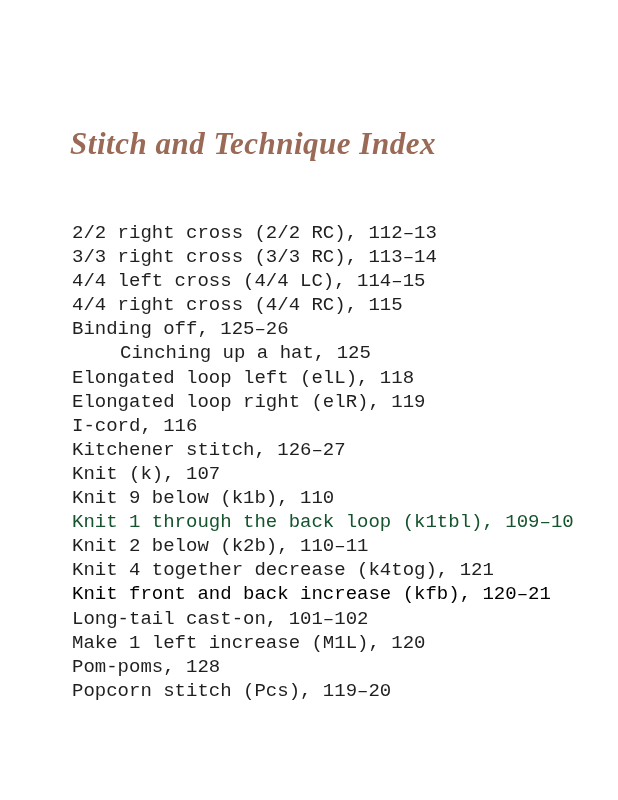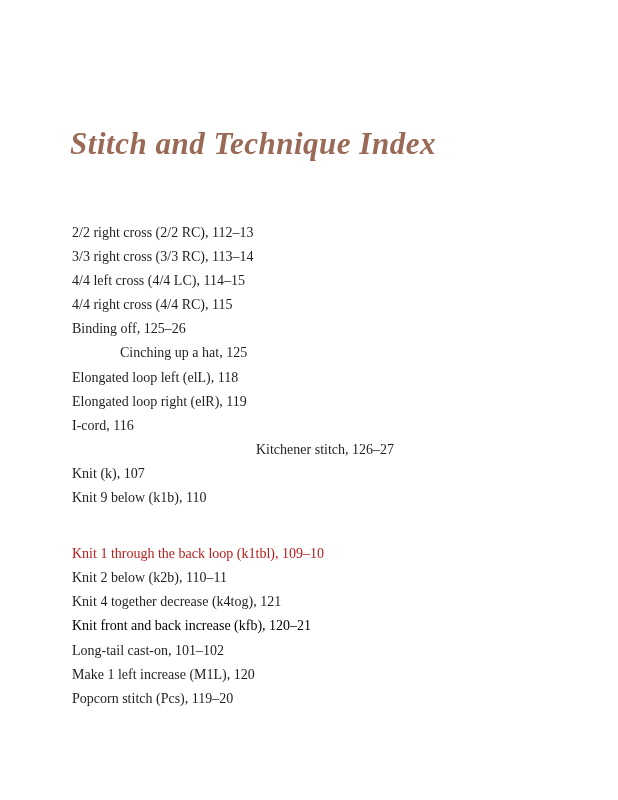--- a/index.html
+++ b/index.html
@@ -29,46 +29,47 @@
     letter-spacing: 0.5px;
     color: #9a6a57;
   }
   .index-list {
     position: absolute;
     top: 221px;
     left: 72px;
     right: 40px;
   }
   .index-entry {
-    font-family: Liberation Serif, serif;
-    font-size: 14px;
+    font-family: Liberation Mono, monospace;
+    font-size: 19px;
     line-height: 24.1px;
     color: #1f1f1f;
     white-space: nowrap;
   }
 </style>
 </head>
 <body>
 
 <div class="page" style="background: rgb(255, 255, 255);">
   <h1 class="title" style="color: rgb(154, 106, 87);">Stitch and Technique Index</h1>
   <div class="index-list">
       <div class="index-entry" style="color: rgb(31, 31, 31);">2/2 right cross (2/2 RC), 112–13</div>
       <div class="index-entry" style="color: rgb(31, 31, 31);">3/3 right cross (3/3 RC), 113–14</div>
       <div class="index-entry" style="color: rgb(31, 31, 31);">4/4 left cross (4/4 LC), 114–15</div>
       <div class="index-entry" style="color: rgb(31, 31, 31);">4/4 right cross (4/4 RC), 115</div>
       <div class="index-entry" style="color: rgb(31, 31, 31);">Binding off, 125–26</div>
       <div class="index-entry" style="color: rgb(31, 31, 31); margin-left: 48px;">Cinching up a hat, 125</div>
       <div class="index-entry" style="color: rgb(31, 31, 31);">Elongated loop left (elL), 118</div>
       <div class="index-entry" style="color: rgb(31, 31, 31);">Elongated loop right (elR), 119</div>
       <div class="index-entry" style="color: rgb(31, 31, 31);">I-cord, 116</div>
-      <div class="index-entry" style="color: rgb(31, 31, 31); text-align: center;">Kitchener stitch, 126–27</div>
+      <div class="index-entry" style="color: rgb(31, 31, 31);">Kitchener stitch, 126–27</div>
       <div class="index-entry" style="color: rgb(31, 31, 31);">Knit (k), 107</div>
       <div class="index-entry" style="color: rgb(31, 31, 31);">Knit 9 below (k1b), 110</div>
-      <div class="index-entry" style="color: #b91c1c; margin-top: 32px;">Knit 1 through the back loop (k1tbl), 109–10</div>
+      <div class="index-entry" style="color: #14532d;">Knit 1 through the back loop (k1tbl), 109–10</div>
       <div class="index-entry" style="color: rgb(31, 31, 31);">Knit 2 below (k2b), 110–11</div>
       <div class="index-entry" style="color: rgb(31, 31, 31);">Knit 4 together decrease (k4tog), 121</div>
       <div class="index-entry" style="color: #000000;">Knit front and back increase (kfb), 120–21</div>
       <div class="index-entry" style="color: rgb(31, 31, 31);">Long-tail cast-on, 101–102</div>
       <div class="index-entry" style="color: rgb(31, 31, 31);">Make 1 left increase (M1L), 120</div>
+      <div class="index-entry" style="color: rgb(31, 31, 31);">Pom-poms, 128</div>
       <div class="index-entry" style="color: rgb(31, 31, 31);">Popcorn stitch (Pcs), 119–20</div>
     </div>
 </div>
 
 </body></html>

